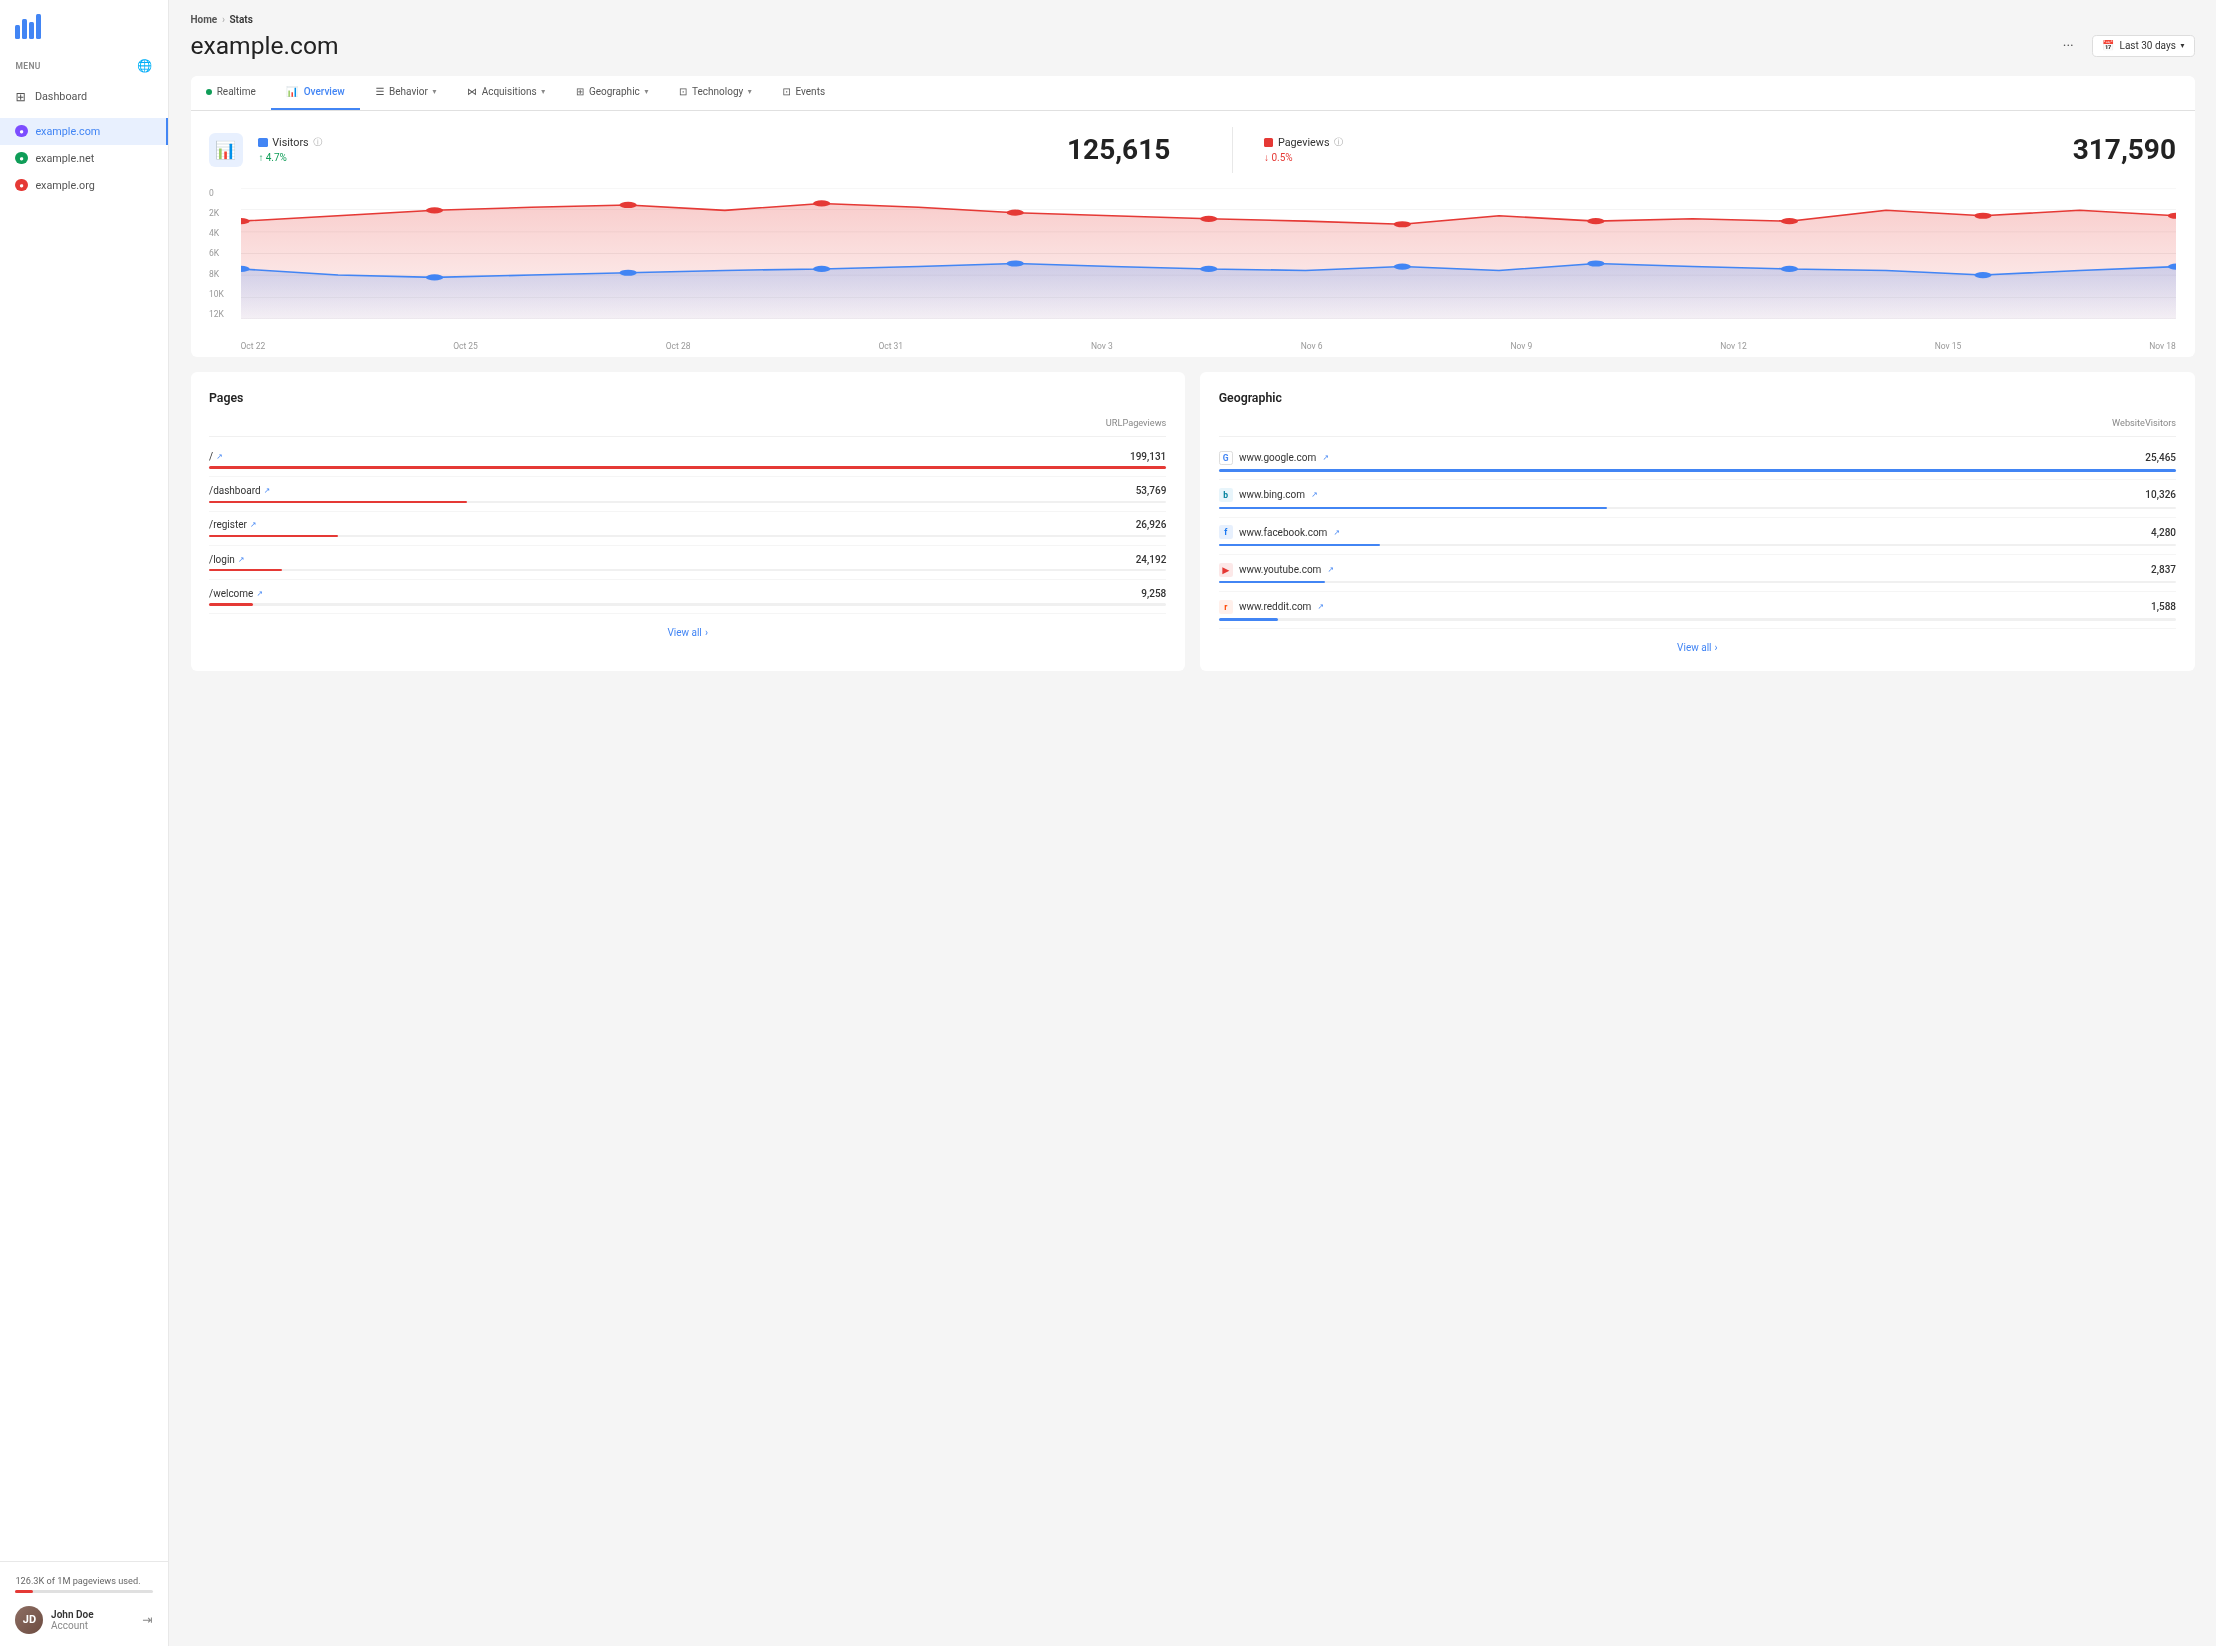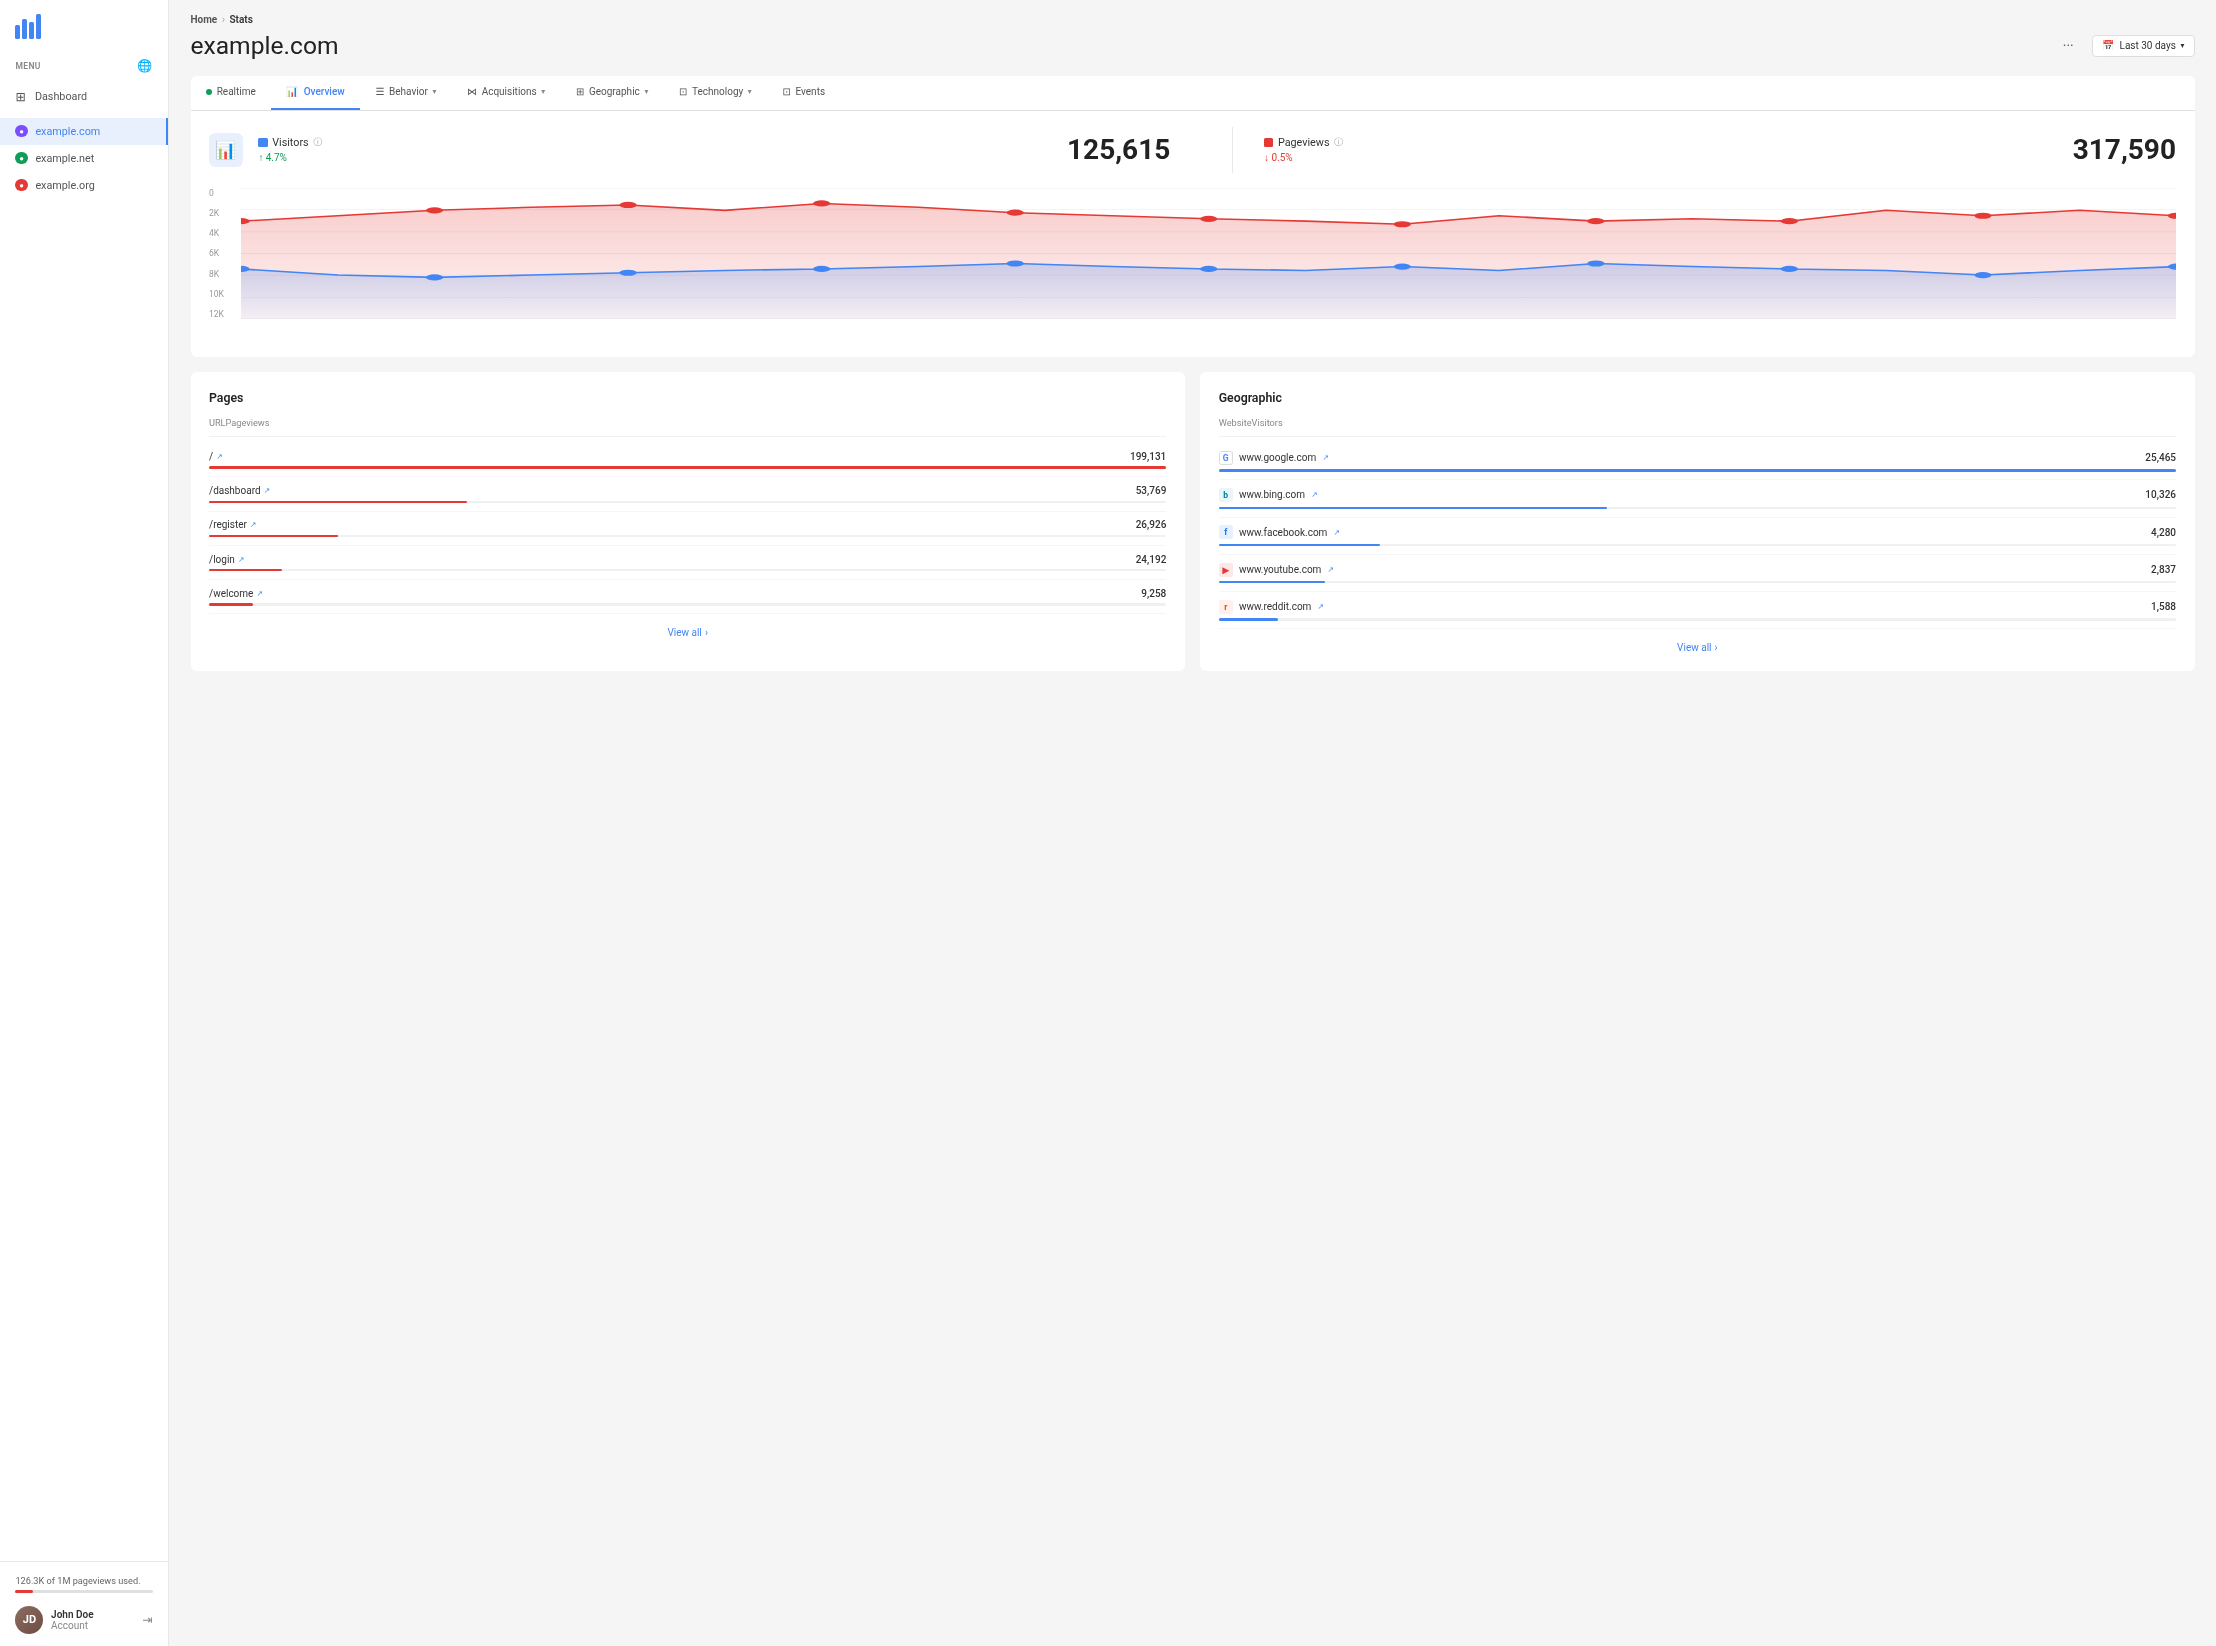--- a/index.html
+++ b/index.html
@@ -68,21 +68,21 @@
     .chart-labels-y { position: absolute; left: 18.5px; top: 0; bottom: 38px; display: flex; flex-direction: column-reverse; justify-content: space-between; }
     .chart-y-label { font-size: 8.5px; color: #999; }
     .chart-svg-wrap { position: absolute; left: 50px; right: 18.5px; top: 0; bottom: 38px; }
     .chart-dates { position: absolute; left: 50px; right: 18.5px; bottom: 6.2px; display: flex; justify-content: space-between; }
     .chart-date { font-size: 8.5px; color: #999; }
 
     
     .bottom-panels { display: flex; gap: 15.4px; }
     .panel { background: #fff; border-radius: 6.2px; flex: 1; padding: 18.5px; }
     .panel-title { font-size: 12.3px; font-weight: 600; color: #222; margin-bottom: 12.3px; }
-    .table-header { display: flex; justify-content: flex-start; color: #888; font-size: 9.2px; padding-bottom: 7.7px; border-bottom: 0.8px solid #f0f0f0; margin-bottom: 6.2px; }
+    .table-header { display: flex; justify-content: flex-end; color: #888; font-size: 9.2px; padding-bottom: 7.7px; border-bottom: 0.8px solid #f0f0f0; margin-bottom: 6.2px; }
     .table-row-item { padding: 7.7px 0; border-bottom: 0.8px solid #f5f5f5; }
     .row-top { display: flex; justify-content: space-between; align-items: center; margin-bottom: 4.6px; }
     .row-url { font-size: 10px; color: #333; display: flex; align-items: center; gap: 3.1px; }
     .ext-icon { font-size: 7.7px; color: #4285f4; }
     .row-value { font-size: 10px; color: #333; font-weight: 500; }
     .row-bar-bg { height: 2.3px; background: #f0f0f0; border-radius: 1.5px; }
     .row-bar { height: 2.3px; background: #e53935; border-radius: 1.5px; }
     .view-all { text-align: center; margin-top: 12.3px; color: #4285f4; font-size: 10px; cursor: pointer; display: flex; align-items: flex-end; justify-content: center; gap: 3.1px; }
 
     .ref-row-item { padding: 7.7px 0; border-bottom: 0.8px solid #f5f5f5; }
@@ -302,20 +302,32 @@
             <circle cx="270" cy="105" r="4" fill="#4285f4"></circle>
             <circle cx="360" cy="98" r="4" fill="#4285f4"></circle>
             <circle cx="450" cy="105" r="4" fill="#4285f4"></circle>
             <circle cx="540" cy="102" r="4" fill="#4285f4"></circle>
             <circle cx="630" cy="98" r="4" fill="#4285f4"></circle>
             <circle cx="720" cy="105" r="4" fill="#4285f4"></circle>
             <circle cx="810" cy="113" r="4" fill="#4285f4"></circle>
             <circle cx="900" cy="102" r="4" fill="#4285f4"></circle>
           </svg>
         </div>
+        <div class="chart-dates">
+          <span class="chart-date">Oct 22</span>
+          <span class="chart-date">Oct 25</span>
+          <span class="chart-date">Oct 28</span>
+          <span class="chart-date">Oct 31</span>
+          <span class="chart-date">Nov 3</span>
+          <span class="chart-date">Nov 6</span>
+          <span class="chart-date">Nov 9</span>
+          <span class="chart-date">Nov 12</span>
+          <span class="chart-date">Nov 15</span>
+          <span class="chart-date">Nov 18</span>
+        </div>
       </div>
     </div>
 
     <div class="bottom-panels">
 
       <div class="panel">
         <div class="panel-title">Pages</div>
         <div class="table-header">
           <span>URL</span>
           <span>Pageviews</span>

